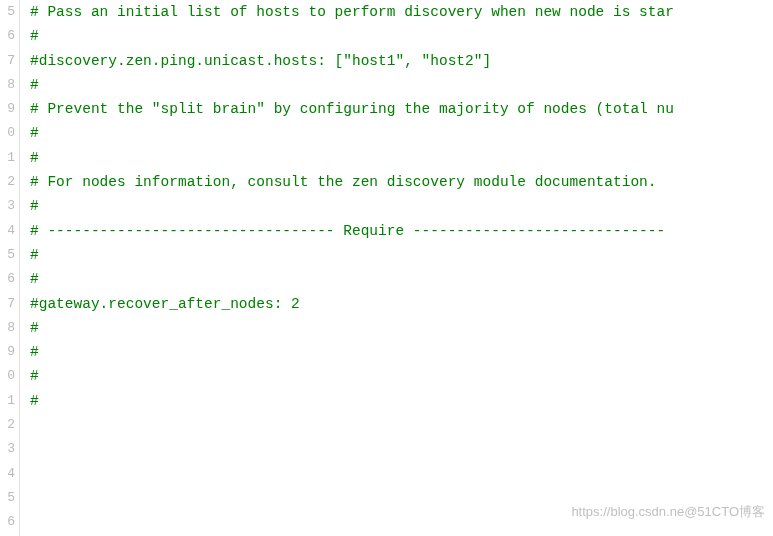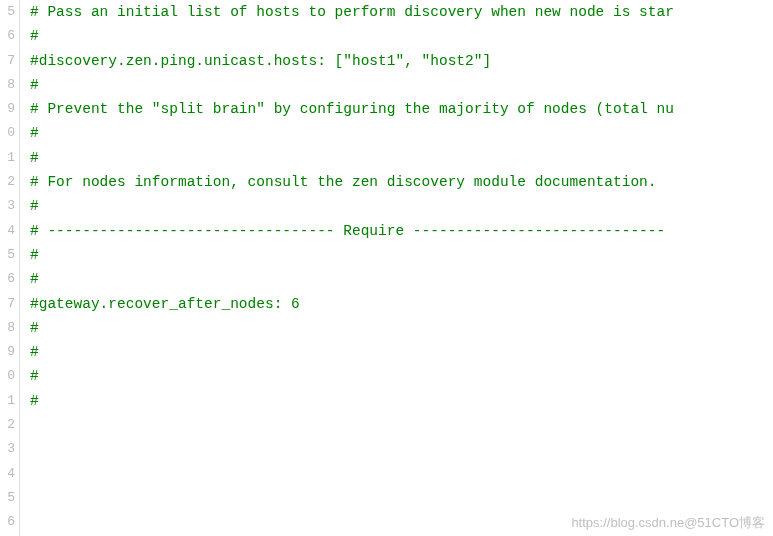--- a/index.html
+++ b/index.html
@@ -38,21 +38,21 @@
 }
 .line {
   height: 24.3px;
   line-height: 24.3px;
   white-space: pre;
 }
 .comment { color: #008000; }
 .watermark {
   position: absolute;
   right: 8px;
-  bottom: 4px;
+  bottom: 15px;
   font-size: 13px;
   color: #c0c0c0;
   font-family: sans-serif;
   pointer-events: none;
 }
 </style>
 </head>
 <body>
 
 <div class="editor">
@@ -89,21 +89,21 @@
     <div class="line comment">#discovery.zen.ping.unicast.hosts: ["host1", "host2"]</div>
     <div class="line comment">#</div>
     <div class="line comment"># Prevent the "split brain" by configuring the majority of nodes (total nu</div>
     <div class="line comment">#</div>
     <div class="line comment">#</div>
     <div class="line comment"># For nodes information, consult the zen discovery module documentation.</div>
     <div class="line comment">#</div>
     <div class="line comment"># --------------------------------- Require -----------------------------</div>
     <div class="line comment">#</div>
     <div class="line comment">#</div>
-    <div class="line comment">#gateway.recover_after_nodes: 6</div>
+    <div class="line comment">#gateway.recover_after_nodes: 2</div>
     <div class="line comment">#</div>
     <div class="line comment">#</div>
     <div class="line comment">#</div>
     <div class="line comment">#</div>
 
   </div>
 </div>
 
 <div class="watermark">https://blog.csdn.ne@51CTO博客</div>
 

